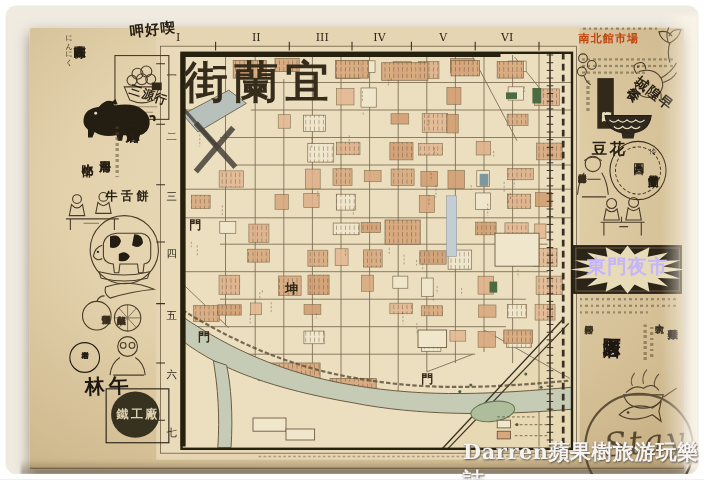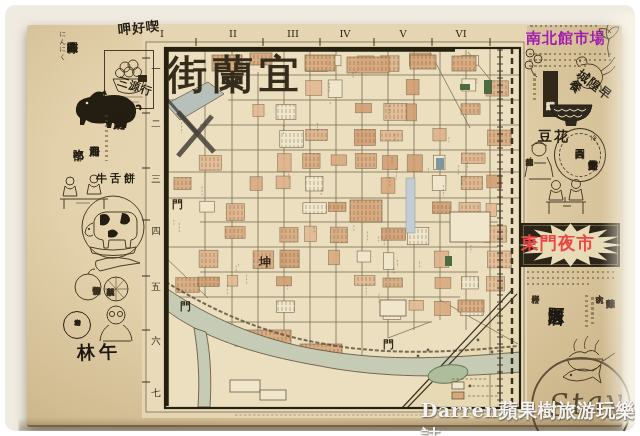--- a/index.html
+++ b/index.html
@@ -441,23 +441,27 @@
   <svg style="left:84px;top:296px;" width="54" height="48" viewBox="0 0 54 48">
     <circle cx="27" cy="14" r="9" class="sk"></circle>
     <circle cx="23" cy="13" r="2.6" class="sk"></circle>
         <circle cx="31" cy="13" r="2.6" class="sk"></circle>
     <path d="M20,24 q-8,5 -9,16 M34,24 q8,5 9,16 M14,40 h28" class="sk"></path>
   </svg>
   <div class="ad" style="left:58px;top:306px;width:26px;height:26px;border:1.5px solid #241d12;border-radius:50%;display:flex;align-items:center;justify-content:center;">
     <span class="v" style="font-size:6.5px;font-weight:bold;height:22px;color:#241d12;">老增壽</span>
       </div>
   <div class="ad serif" style="left:72px;top:338px;font-size:18px;font-weight:900;letter-spacing:4px;transform:rotate(-2deg);color:#1e1812;z-index:5;"><span>林午</span></div>
+  <div class="ad" style="left:91px;top:348px;width:56px;height:48px;border:1.5px solid #241d12;">
+    <div style="position:absolute;left:4px;top:2px;width:44px;height:42px;border-radius:50%;background:#37321f;"></div>
+    <span class="serif" style="position:absolute;left:9px;top:17px;font-size:11px;font-weight:bold;letter-spacing:2px;color:#ddd0ae;">鐵工廠</span>
+  </div>
 
   <div class="th" style="left:525px;top:20px;width:70px;"></div>
-  <div class="ad serif" style="left:521px;top:26px;font-size:15px;font-weight:900;letter-spacing:1px;color:#a21caf;text-align:right;"><span>南北館市場</span></div>
+  <div class="ad serif" style="left:521px;top:26px;font-size:10px;font-weight:900;letter-spacing:1px;color:#c2410c;text-align:right;"><span>南北館市場</span></div>
   <div class="th" style="left:524px;top:48px;width:84px;"></div>
   <div class="th" style="left:524px;top:54px;width:84px;"></div>
   <div class="th" style="left:524px;top:60px;width:58px;"></div>
   <svg style="left:591px;top:14px;" width="26" height="40" viewBox="0 0 26 40">
     <path d="M13,38 q-3,-10 0,-18 M13,20 q-8,-2 -10,-10 q8,-2 12,4 M13,20 q8,-4 10,-12 q-8,-1 -11,6 M13,22 q-5,-8 -1,-16" class="sk"></path>
   </svg>
   <svg style="left:516px;top:40px;" width="26" height="34" viewBox="0 0 26 34">
     <circle cx="9" cy="8" r="4" class="sk"></circle>
         <circle cx="17" cy="14" r="4" class="sk"></circle>
         <circle cx="8" cy="20" r="4" class="sk"></circle>
@@ -495,21 +499,21 @@
         <path d="M8,14 q5,5 10,0 l2,10 h-14 z" class="sk"></path>
     <circle cx="33" cy="8" r="4.5" class="sk"></circle>
         <path d="M28,13 q5,5 10,0 l2,11 h-14 z" class="sk"></path>
     <path d="M3,26 h40 M6,26 v12 M40,26 v12 M20,30 h8 M22,26 v-5" class="sk"></path>
   </svg>
   <div class="ad v serif" style="left:583px;top:147px;height:64px;font-size:9.5px;font-weight:bold;color:#241d12;"><span>宜蘭文學館</span></div>
   <div class="ad" style="left:516px;top:218px;width:99px;height:44px;background:#2b2418;box-shadow:inset 0 0 0 2px #2b2418, inset 0 0 0 3px #6b5c40;">
     <svg width="99" height="44" viewBox="0 0 99 44" style="left:0;top:0;">
       <polygon id="burst" fill="#e8dbb8" points="101.5,22.0 81.9,24.7 97.5,30.4 76.9,29.7 86.3,37.4 67.8,33.5 69.4,42.2 55.9,35.6 49.5,43.8 43.1,35.6 29.6,42.2 31.2,33.5 12.7,37.4 22.1,29.7 1.5,30.4 17.1,24.7 -2.5,22.0 17.1,19.3 1.5,13.6 22.1,14.3 12.7,6.6 31.2,10.5 29.6,1.8 43.1,8.4 49.5,0.2 55.9,8.4 69.4,1.8 67.8,10.5 86.3,6.6 76.9,14.3 97.5,13.6 81.9,19.3"></polygon>
     </svg>
-    <span class="serif" style="position:absolute;left:0;top:11px;width:99px;font-size:17.5px;font-weight:900;letter-spacing:1px;color:#ef4444;">東門夜市</span>
+    <span class="serif" style="position:absolute;left:0;top:11px;width:99px;text-align:center;font-size:17.5px;font-weight:900;letter-spacing:1px;color:#c4b5fd;">東門夜市</span>
   </div>
   <div class="th" style="left:522px;top:266px;width:88px;"></div>
   <div class="th" style="left:522px;top:272px;width:88px;"></div>
   <div class="th" style="left:522px;top:278px;width:62px;"></div>
   <div class="ad v" style="left:589px;top:283px;height:30px;font-size:8px;font-weight:bold;"><span>十大碗</span></div>
   <div class="ad v serif" style="left:600px;top:287px;height:46px;font-size:9px;font-weight:bold;color:#241d12;"><span>瓜仔雞麵</span></div>
   <div class="ad v" style="left:525px;top:284px;height:30px;font-size:8px;font-weight:bold;"><span>松仔脚</span></div>
   <div class="ad v serif" style="left:542px;top:290px;height:64px;font-size:16px;font-weight:900;transform:rotate(1deg);color:#1e1812;"><span>阿源老店</span></div>
   <div class="tv" style="left:580px;top:290px;height:34px;"></div>
   <div class="tv" style="left:586px;top:292px;height:28px;"></div>

